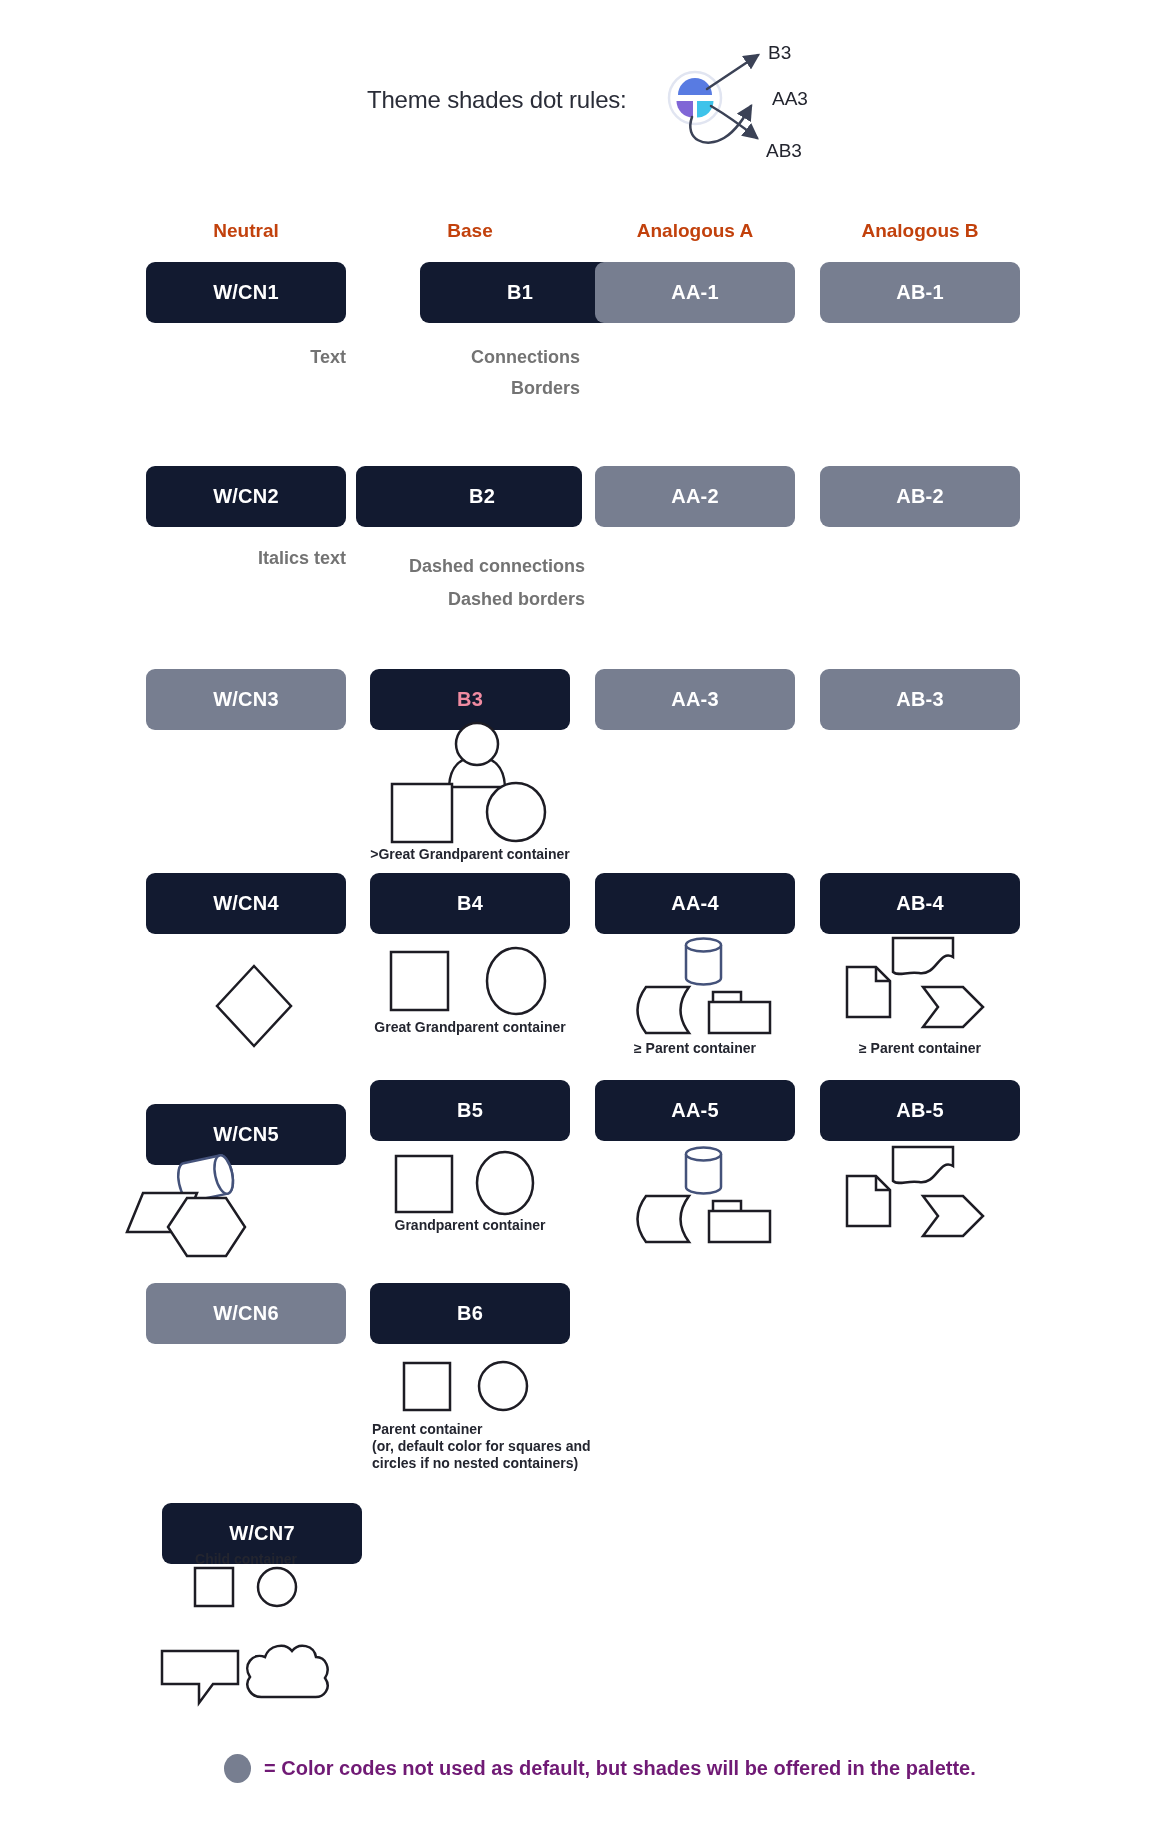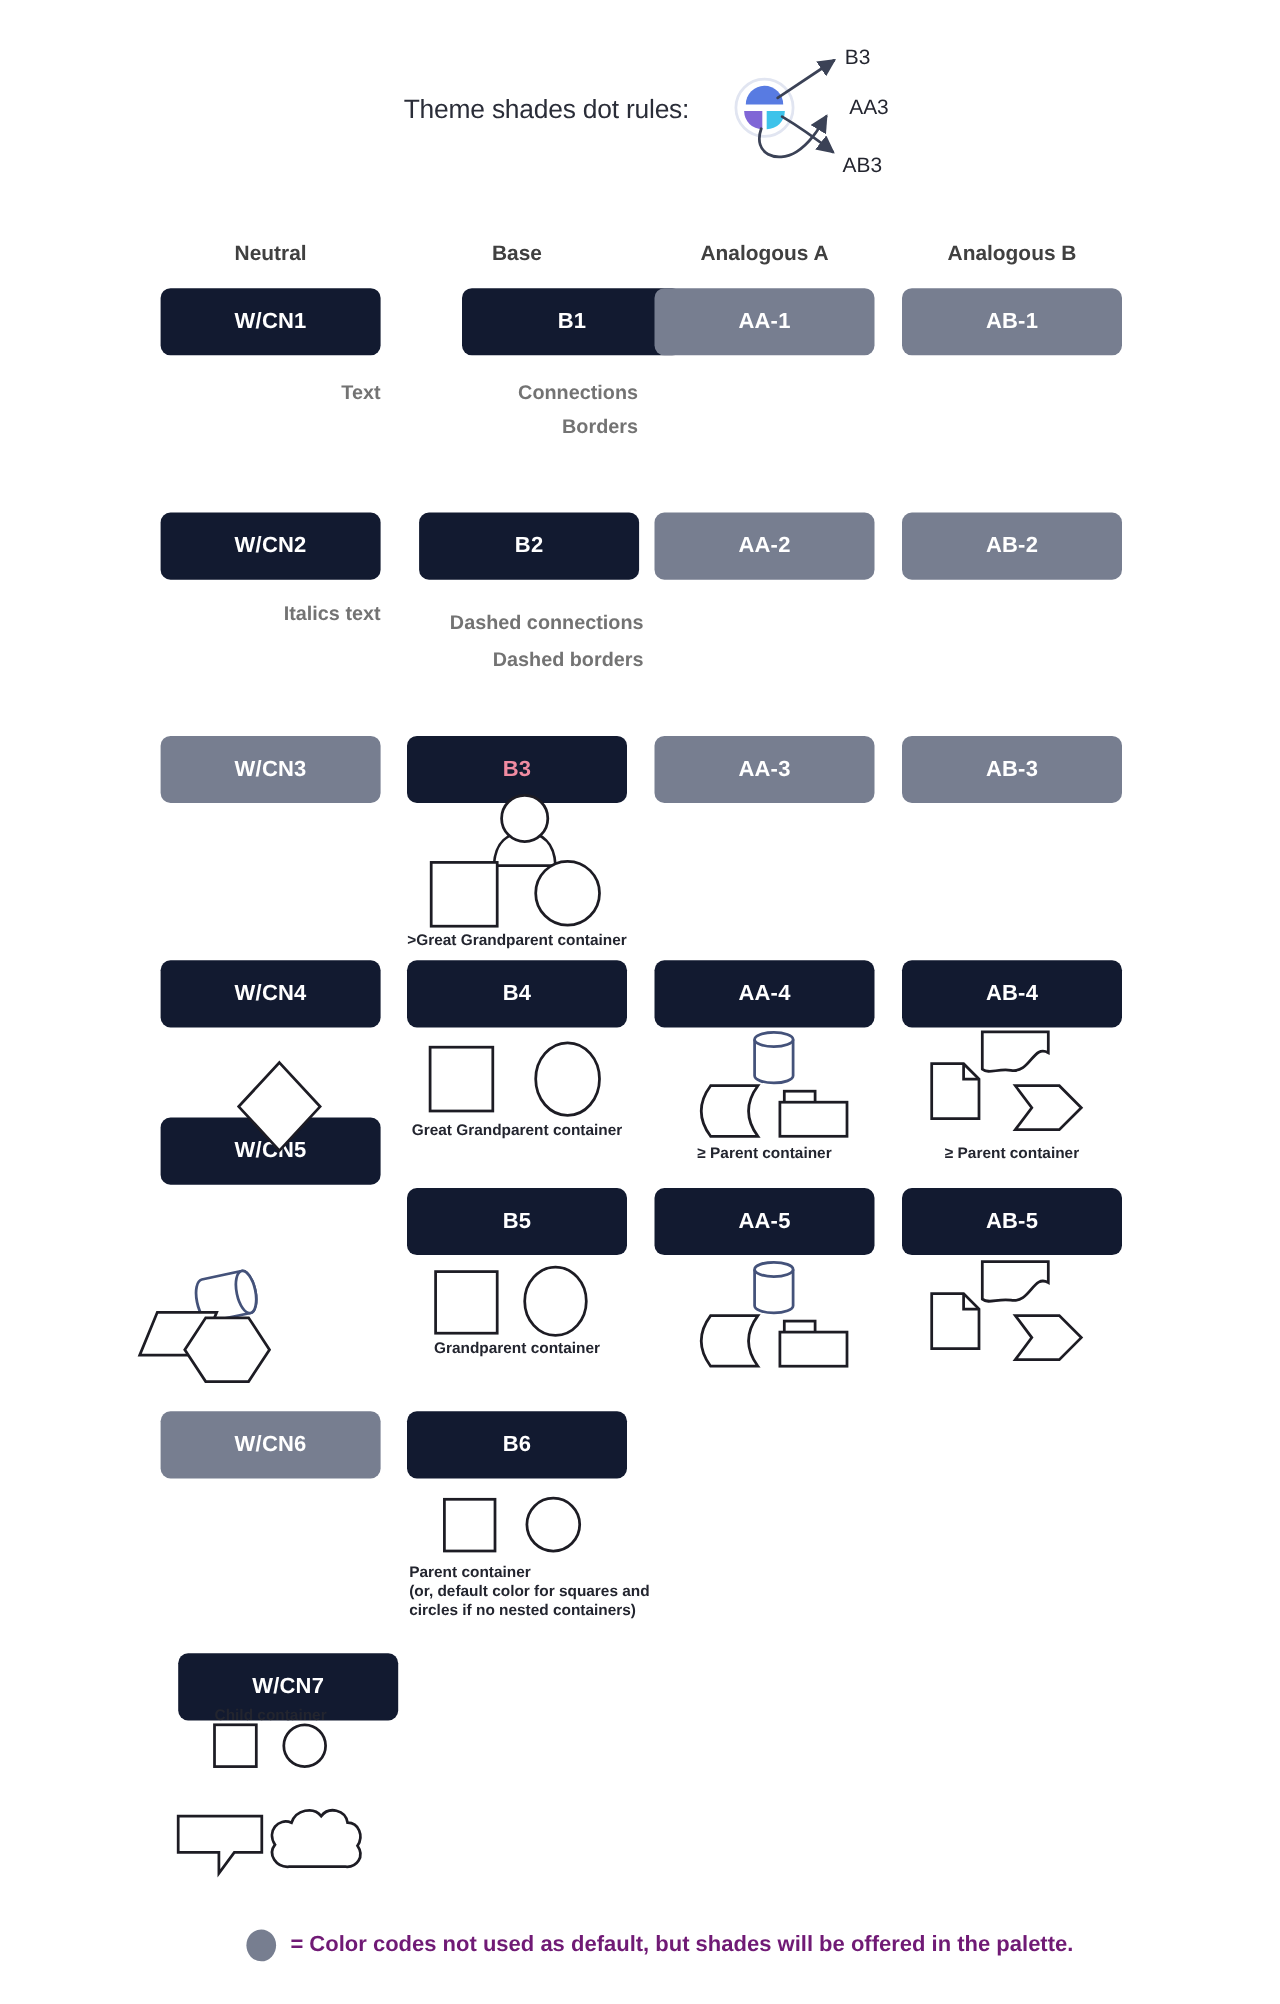--- a/index.html
+++ b/index.html
@@ -6,21 +6,21 @@
   #stage{
     position:relative;width:1164px;height:1822px;background:#ffffff;overflow:hidden;
     font-family:"Liberation Sans",sans-serif;color:#23252f;
   }
   #page-title{
     position:absolute;left:367px;top:86px;font-size:24px;font-weight:400;color:#2a2d38;
     letter-spacing:-0.2px;
   }
   .dot-label{position:absolute;font-size:19px;font-weight:400;color:#23252f;}
   .col-header{
-    position:absolute;width:200px;text-align:center;font-size:19px;font-weight:700;color:#404040;
+    position:absolute;width:200px;text-align:center;font-size:19px;font-weight:700;color:#c2410c;
   }
   .sw{
     position:absolute;width:200px;height:61px;border-radius:9px;
     display:flex;align-items:center;justify-content:center;
     font-size:20px;font-weight:700;color:#ffffff;letter-spacing:0.2px;text-align:right;
   }
   .sw.dark{background:#121a30;}
   .sw.slate{background:#777e90;}
   .sw.pink-text{color:#f08ba1;}
   .note{
@@ -60,21 +60,21 @@
   <div class="sw dark" style="left:146px;top:262px;">W/CN1</div>
   <div class="sw dark" style="left:374px;top:262px;margin-left:46px;">B1</div>
   <div class="sw slate" style="left:595px;top:262px;">AA-1</div>
   <div class="sw slate" style="left:820px;top:262px;">AB-1</div>
 
   <div class="note" style="left:146px;top:347px;">Text</div>
   <div class="note" style="left:360px;top:347px;width:220px;">Connections</div>
   <div class="note" style="left:360px;top:378px;width:220px;">Borders</div>
 
   <div class="sw dark" style="left:146px;top:466px;">W/CN2</div>
-  <div class="sw dark" style="left:381px;top:466px;">B2</div>
+  <div class="sw dark" style="left:356px;top:466px;padding-left:26px;">B2</div>
   <div class="sw slate" style="left:595px;top:466px;">AA-2</div>
   <div class="sw slate" style="left:820px;top:466px;">AB-2</div>
 
   <div class="note" style="left:146px;top:548px;">Italics text</div>
   <div class="note" style="left:355px;top:556px;width:230px;">Dashed connections</div>
   <div class="note" style="left:355px;top:589px;width:230px;">Dashed borders</div>
 
   <div class="sw slate" style="left:146px;top:669px;">W/CN3</div>
   <div class="sw dark pink-text" style="left:370px;top:669px;">B3</div>
   <div class="sw slate" style="left:595px;top:669px;">AA-3</div>
@@ -84,21 +84,21 @@
 
   <div class="sw dark" style="left:146px;top:873px;">W/CN4</div>
   <div class="sw dark" style="left:370px;top:873px;">B4</div>
   <div class="sw dark" style="left:595px;top:873px;">AA-4</div>
   <div class="sw dark" style="left:820px;top:873px;">AB-4</div>
 
   <div class="cap" style="left:355px;top:1019px;width:230px;">Great Grandparent container</div>
   <div class="cap" style="left:595px;top:1040px;width:200px;">≥  Parent container</div>
   <div class="cap" style="left:820px;top:1040px;width:200px;">≥ Parent container</div>
 
-  <div class="sw dark" style="left:146px;top:1016px;">W/CN5</div>
+  <div class="sw dark" style="left:146px;top:1104px;">W/CN5</div>
   <div class="sw dark" style="left:370px;top:1080px;">B5</div>
   <div class="sw dark" style="left:595px;top:1080px;">AA-5</div>
   <div class="sw dark" style="left:820px;top:1080px;">AB-5</div>
 
   <div class="cap" style="left:370px;top:1217px;width:200px;">Grandparent container</div>
 
   <div class="sw slate" style="left:146px;top:1283px;">W/CN6</div>
   <div class="sw dark" style="left:370px;top:1283px;">B6</div>
 
   <div class="cap left" style="left:372px;top:1421px;width:238px;">

